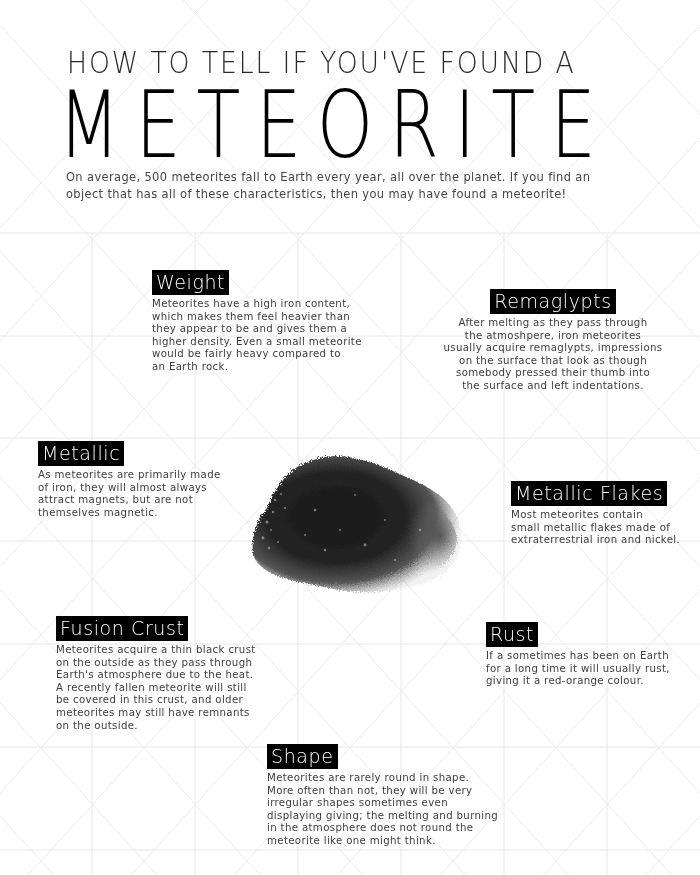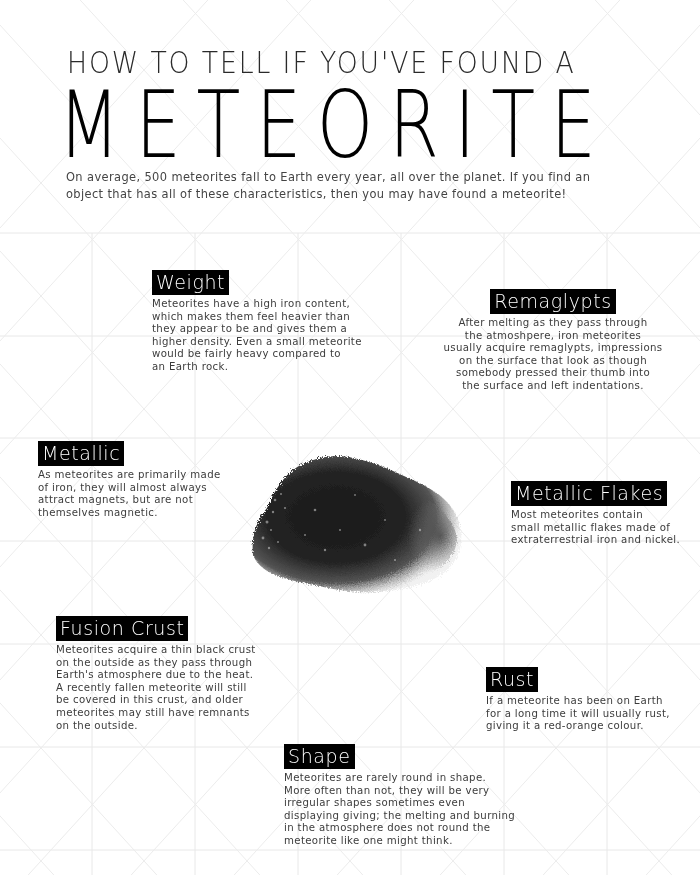--- a/index.html
+++ b/index.html
@@ -33,22 +33,22 @@
   }
   .feature .desc {
     margin-top: 3px; font-size: 10.2px; line-height: 12.6px; color: #3c3c3c;
     letter-spacing: 0.35px; white-space: pre-line;
   }
   #f-weight { left: 146px; top: 270px; width: 230px; margin-left: 6px; }
   #f-remaglypts { left: 433px; top: 289px; width: 240px; text-align: center; }
   #f-magnetism { left: 38px; top: 441px; width: 200px; }
   #f-metallic { left: 511px; top: 481px; width: 190px; }
   #f-fusion { left: 56px; top: 616px; width: 215px; }
-  #f-rust { left: 486px; top: 667px; width: 200px; }
-  #f-shape { left: 284px; top: 744px; width: 240px; }
+  #f-rust { left: 486px; top: 622px; width: 200px; }
+  #f-shape { left: 267px; top: 744px; width: 240px; }
   .meteorite { position: absolute; left: 245px; top: 450px; width: 225px; height: 150px; z-index: 1; }
 </style>
 </head>
 <body>
 
 <svg class="grid-bg" xmlns="http://www.w3.org/2000/svg" width="700" height="875" viewBox="0 0 700 875">
   <g stroke="#e8e8e8" stroke-width="1" fill="none">
 
     <line x1="0" y1="233" x2="700" y2="233"></line>
     <line x1="0" y1="336" x2="700" y2="336"></line>
@@ -190,21 +190,21 @@
 on the outside as they pass through
 Earth's atmosphere due to the heat.
 A recently fallen meteorite will still
 be covered in this crust, and older
 meteorites may still have remnants
 on the outside.</div>
 </div>
 
 <div class="feature" id="f-rust">
   <span class="label">Rust</span>
-  <div class="desc">If a meteorite has been on Earth
+  <div class="desc">If a sometimes has been on Earth
 for a long time it will usually rust,
 giving it a red-orange colour.</div>
 </div>
 
 <div class="feature" id="f-shape">
   <span class="label">Shape</span>
   <div class="desc">Meteorites are rarely round in shape.
 More often than not, they will be very
 irregular shapes sometimes even
 displaying giving; the melting and burning

